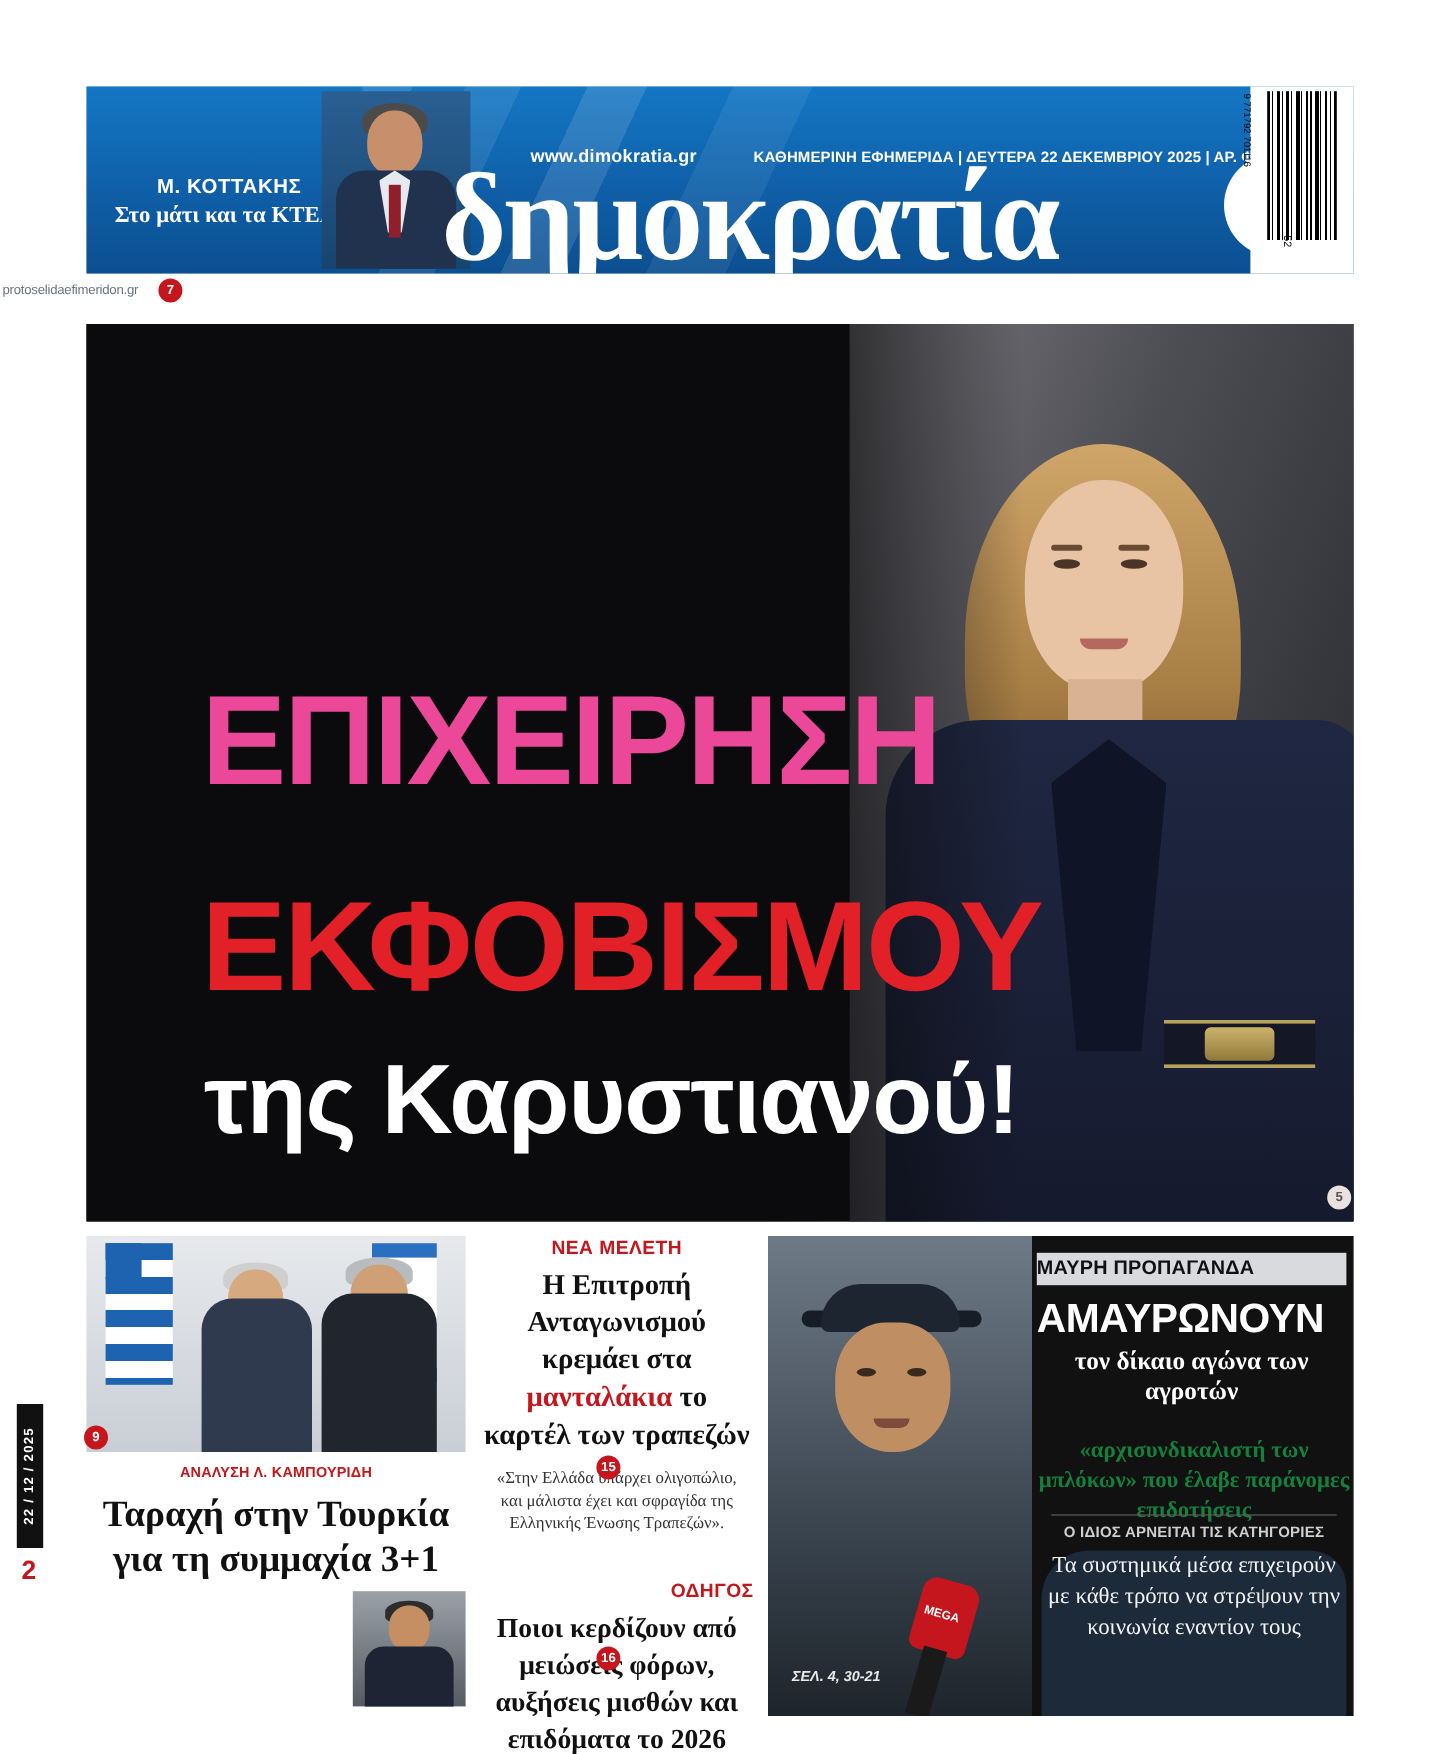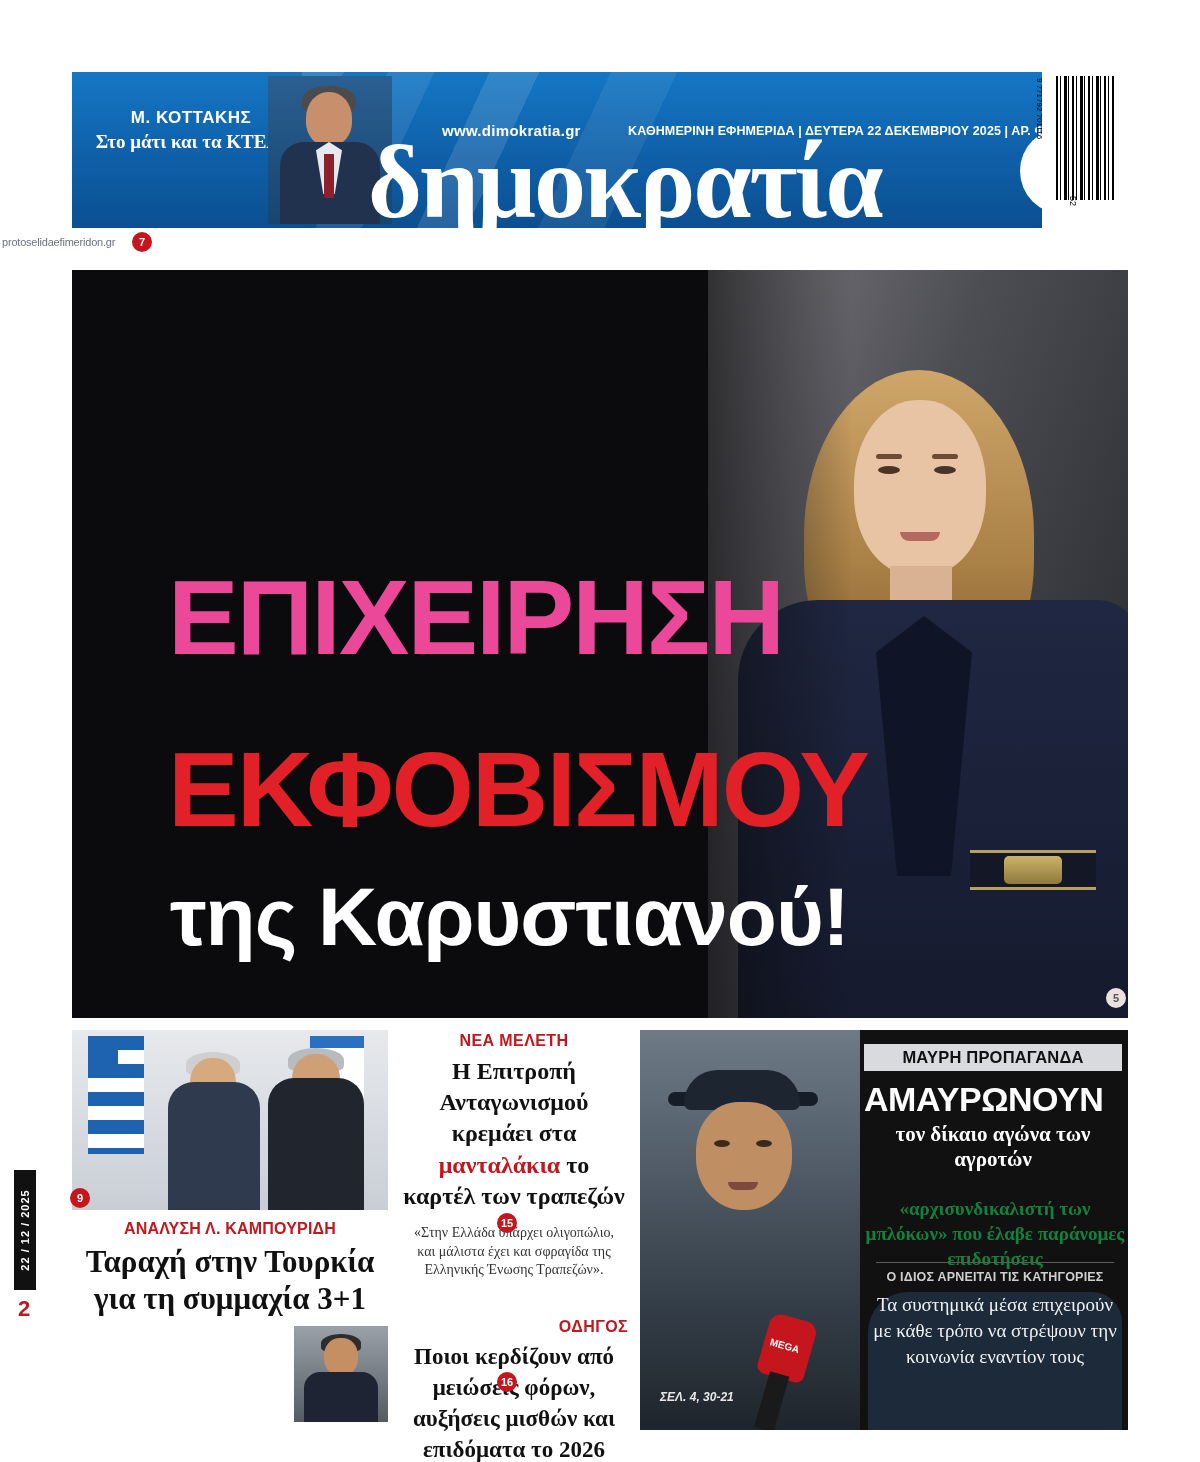--- a/index.html
+++ b/index.html
@@ -48,21 +48,21 @@
       rgba(255,255,255,.12) 170px 215px, rgba(255,255,255,0) 215px 280px,
       rgba(255,255,255,.07) 280px 340px, rgba(255,255,255,0) 340px 520px);
   }
   .mh-kottakis {
     position: absolute; left: 14px; top: 8px; width: 210px; height: 140px;
     color: #ffffff; text-align: center;
   }
   .mh-kottakis .kname {
     font-family: "Liberation Sans", sans-serif;
     font-size: 17px; font-weight: bold; letter-spacing: .5px;
-    margin-top: 28px;
+    margin-top: 66px;
   }
   .mh-kottakis .ktext {
     font-family: "Liberation Serif", serif;
     font-size: 19px; font-weight: bold; line-height: 1.12; margin-top: 3px;
   }
   .kottakis-photo {
     position: absolute; left: 196px; top: 4px; width: 124px; height: 148px;
     background: linear-gradient(180deg,#2b5f92 0%, #16456f 100%);
     overflow: hidden;
   }
@@ -256,21 +256,21 @@
            border-top:12px solid #2b6fc0; border-bottom:12px solid #2b6fc0; }
   .flagB::after { content:"✡"; position:absolute; left:50%; top:50%; transform:translate(-50%,-50%); color:#2b6fc0; font-size:22px; }
   .m1 { position:absolute; left:96px; top:52px; width:92px; height:128px; background:#2f3a4e; border-radius:26px 26px 0 0; }
   .m1h{ position:absolute; left:118px; top:28px; width:46px; height:52px; background:#d6a97f; border-radius:46%; }
   .m1hr{position:absolute; left:114px; top:22px; width:54px; height:24px; background:#cfcfcf; border-radius:50% 50% 26% 26%;}
   .m2 { position:absolute; left:196px; top:48px; width:96px; height:132px; background:#20252e; border-radius:26px 26px 0 0; }
   .m2h{ position:absolute; left:220px; top:24px; width:48px; height:54px; background:#cf9f76; border-radius:46%; }
   .m2hr{position:absolute; left:216px; top:18px; width:56px; height:24px; background:#b9bcbf; border-radius:50% 50% 26% 26%;}
   .cl-kicker {
     position: absolute; left: 0; top: 190px; width: 316px; text-align: center;
-    font-family: "Liberation Sans", sans-serif; font-size: 16px; font-weight: bold;
+    font-family: "Liberation Sans", sans-serif; font-size: 12px; font-weight: bold;
     color: #c4161c; letter-spacing: .2px;
   }
   .cl-head {
     position: absolute; left: 0; top: 214px; width: 316px; text-align: center;
     font-family: "Liberation Serif", serif; font-size: 31px; font-weight: bold;
     color: #111; line-height: 1.18;
   }
   .cl-body {
     position: absolute; left: 6px; top: 298px; width: 216px;
     font-family: "Liberation Serif", serif; font-size: 15.5px; line-height: 1.38;
@@ -325,21 +325,21 @@
   .cr-eyeL{ position:absolute; left:74px; top:110px; width:16px; height:7px; background:#3a2a1e; border-radius:50%; }
   .cr-eyeR{ position:absolute; left:116px; top:110px; width:16px; height:7px; background:#3a2a1e; border-radius:50%; }
   .cr-mouth{position:absolute; left:88px; top:152px; width:30px; height:8px; background:#7d4a3c; border-radius:0 0 10px 10px;}
   .cr-body{ position:absolute; left:8px; top:176px; width:206px; height:224px; background:#1c2a3a; border-radius:40px 30px 0 0; }
   .cr-mic { position:absolute; left:116px; top:286px; width:48px; height:114px; transform: rotate(16deg); }
   .cr-mic .head { position:absolute; left:0; top:0; width:48px; height:62px; background:#c4161c; border-radius:12px 12px 8px 8px; }
   .cr-mic .stick{ position:absolute; left:14px; top:58px; width:20px; height:58px; background:#1a1a1a; }
   .cr-mic .lbl  { position:absolute; left:6px; top:24px; color:#fff; font-family:"Liberation Sans",sans-serif; font-size:10px; font-weight:bold; }
 
   .cr-kicker {
-    position: absolute; left: 224px; top: 14px; width: 258px; text-align: center;
+    position: absolute; left: 224px; top: 14px; width: 258px; text-align: left;
     background: #d8dade; color: #111;
     font-family: "Liberation Sans", sans-serif; font-size: 16.5px; font-weight: bold;
     padding: 4px 0; letter-spacing: .2px;
   }
   .cr-h1 {
     position: absolute; left: 224px; top: 50px; width: 258px; text-align: left;
     font-family: Liberation Sans, sans-serif; font-size: 34px; font-weight: bold;
     color: #ffffff; letter-spacing: -.5px;
   }
   .cr-h2 {

